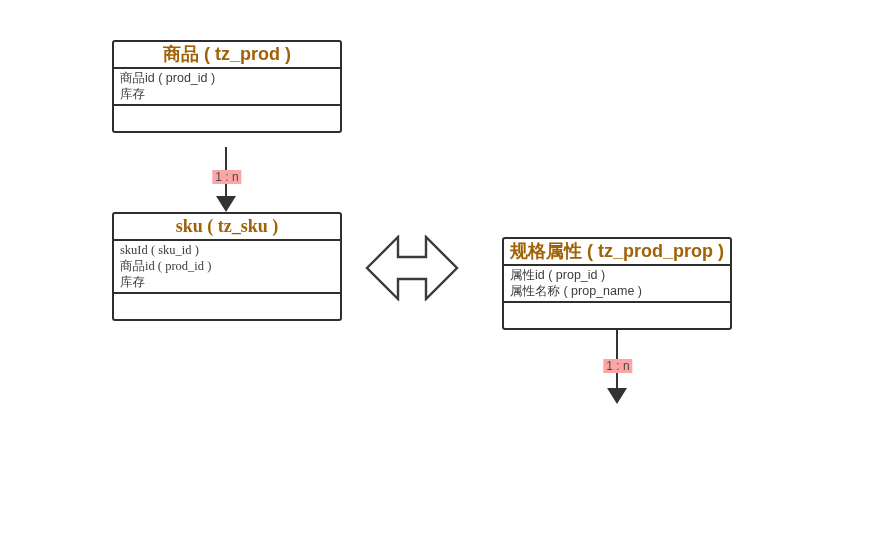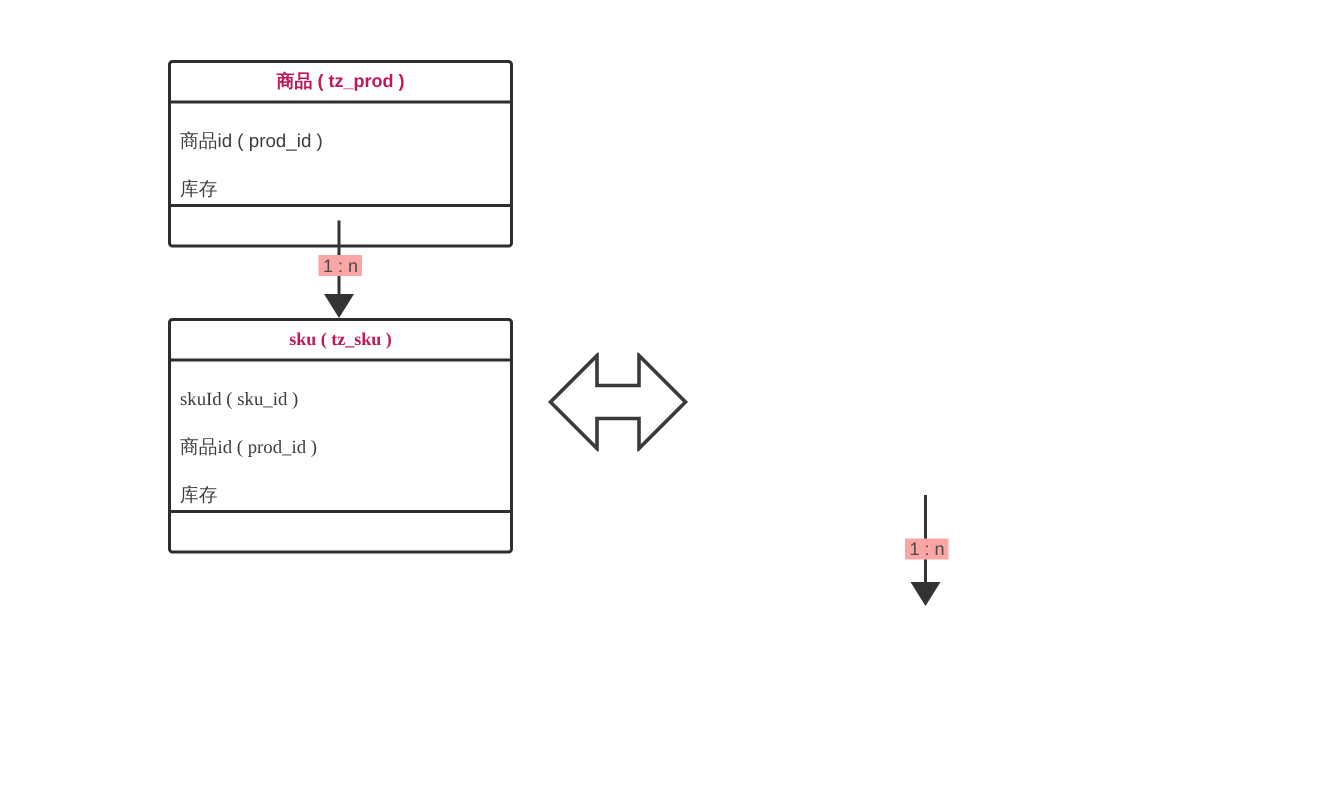--- a/index.html
+++ b/index.html
@@ -18,34 +18,34 @@
     background: #ffffff;
     border: 2px solid #2e2e2e;
     border-radius: 3px;
     color: #3d3d3d;
   }
   .entity-header {
     height: 25px;
     line-height: 25px;
     text-align: center;
     font-weight: bold;
-    font-size: 12px;
-    color: #be185d;
+    font-size: 18px;
+    color: #a16207;
     border-bottom: 2px solid #2e2e2e;
     white-space: nowrap;
     overflow: hidden;
   }
   .entity-fields {
     padding: 1px 6px 2px 6px;
     border-bottom: 2px solid #2e2e2e;
     font-size: 12.5px;
     line-height: 16px;
     color: #3d3d3d;
   }
-  .field { white-space: nowrap; overflow: hidden; margin-top: 16px; }
+  .field { white-space: nowrap; overflow: hidden; }
   .entity-footer { height: 25px; }
 
   .vline {
     position: absolute;
     width: 2px;
     background: #333333;
   }
   .arrowhead-down {
     position: absolute;
     width: 0;
@@ -91,19 +91,27 @@
       <div class="field">商品id ( prod_id )</div>
       <div class="field">库存</div>
     </div>
     <div class="entity-footer"></div>
   </div>
 
   <svg class="double-arrow" style="left:365px; top:235px;" width="94" height="66" viewBox="0 0 94 66">
     <polygon points="2,33 33,2 33,22 61,22 61,2 92,33 61,64 61,44 33,44 33,64" fill="#ffffff" stroke="#3a3a3a" stroke-width="2.4" stroke-linejoin="miter"></polygon>
   </svg>
 
+  <div class="entity" style="left:502px; top:237px;">
+    <div class="entity-header">规格属性 ( tz_prod_prop )</div>
+    <div class="entity-fields">
+      <div class="field">属性id ( prop_id )</div>
+      <div class="field">属性名称 ( prop_name )</div>
+    </div>
+    <div class="entity-footer"></div>
+  </div>
 
   <div class="vline" style="left:616px; top:330px; height:59px;"></div>
   <div class="arrowhead-down" style="left:607px; top:388px;"></div>
   <span class="rel-label" style="left:618px; top:359px;">1 : n</span>
 
 
 </div>
 
 </body></html>

